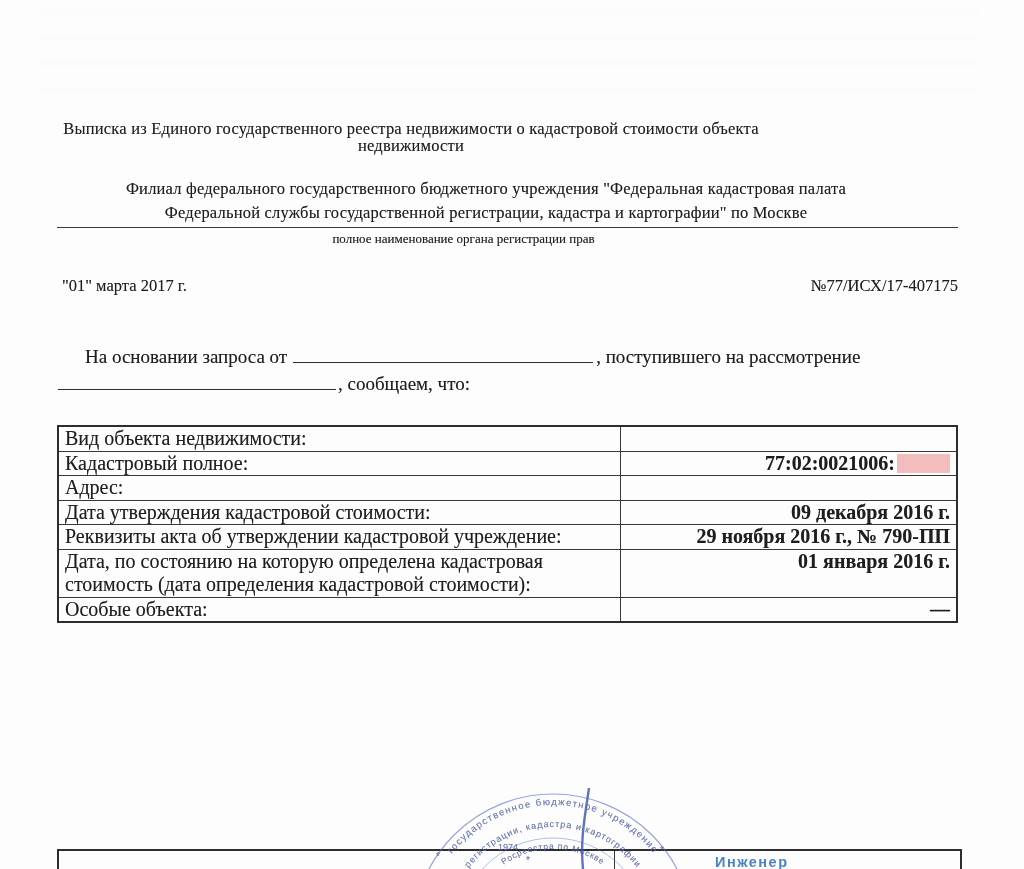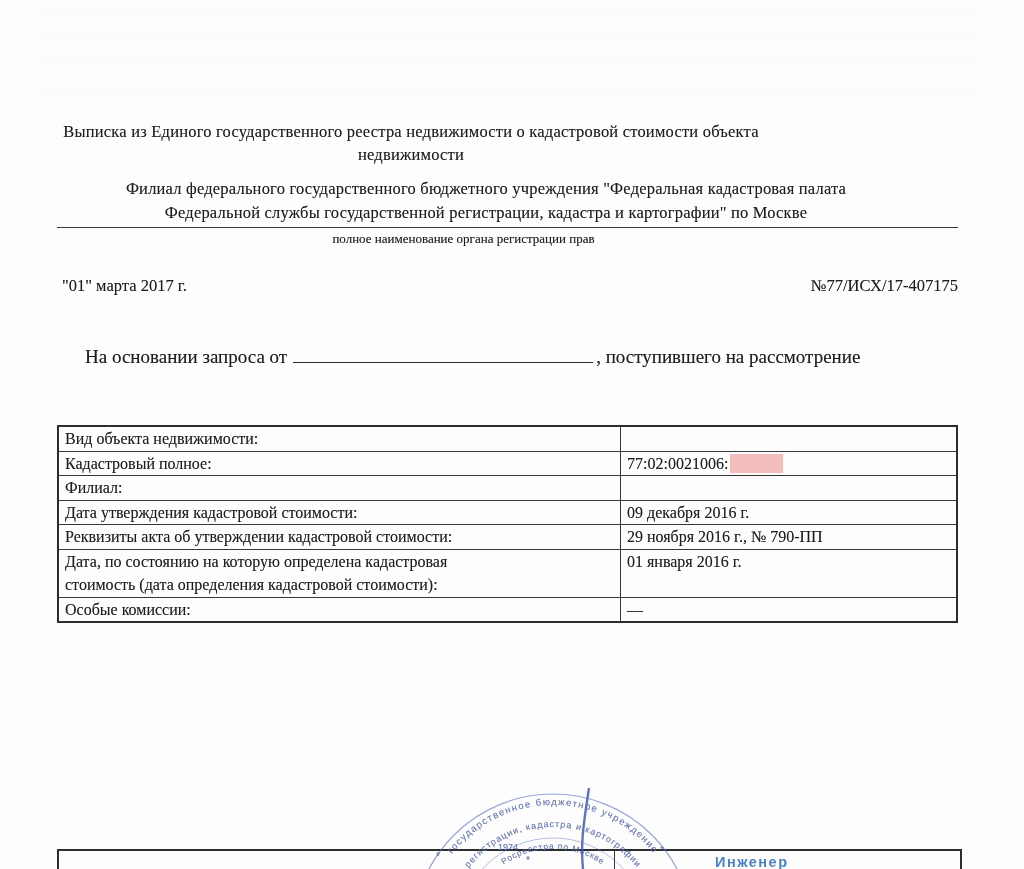--- a/index.html
+++ b/index.html
@@ -15,21 +15,21 @@
   
   .ghost-band{
     position:absolute;left:40px;top:10px;width:940px;height:100px;
     background:repeating-linear-gradient(180deg, rgba(120,120,120,.06) 0 3px, rgba(255,255,255,0) 3px 26px);
     filter:blur(2px);
     opacity:.5;
     pointer-events:none;
   }
   .doc-title{
     position:absolute;top:120px;left:0;width:822px;
-    text-align:center;font-size:16.5px;line-height:23px;
+    text-align:center;font-size:16.5px;line-height:17px;
     white-space:pre-line;letter-spacing:.2px;
   }
   .org-name{
     position:absolute;top:177px;left:0;width:972px;
     text-align:center;font-size:16.5px;line-height:24px;
     white-space:pre-line;letter-spacing:.2px;
   }
   .org-rule{
     position:absolute;top:227px;left:57px;width:901px;height:0;
     border-top:1.6px solid #3a3a3a;
@@ -53,30 +53,30 @@
     border-bottom:1.6px solid #2c2c2c;
     vertical-align:baseline;
   }
   .blank-1{width:300px;margin:0 3px 0 6px;}
   .blank-2{width:278px;margin:0 2px 0 0;}
 
   table.cad-table{
     position:absolute;top:425px;left:57px;width:901px;
     border-collapse:collapse;
     border:2px solid #2d2d2d;
-    font-size:16px;
+    font-size:20px;
   }
   table.cad-table td{
     border:1.6px solid #383838;
     padding:0 6px;
     vertical-align:top;
     line-height:23.5px;
   }
   td.label-cell{width:549px;white-space:pre-line;}
-  td.value-cell{text-align:left;}
+  td.value-cell{text-align:right;font-weight:bold;}
   .redaction{
     display:inline-block;width:53px;height:19px;
     background:#f3bdbd;
     vertical-align:middle;margin-left:2px;margin-top:-2px;
   }
   .sign-box{
     position:absolute;top:849px;left:57px;width:901px;height:42px;
     border:2px solid #2d2d2d;
     display:flex;
     background:transparent;
@@ -115,61 +115,62 @@
 
   <div class="org-caption">полное наименование органа регистрации прав</div>
 
   <div class="date-row">
     <span>"01" марта 2017 г.</span>
     <span>№77/ИСХ/17-407175</span>
   </div>
 
   <div class="request-block">
     <div class="request-line1"><span>На основании запроса от</span><span class="blank blank-1"></span><span>, поступившего на рассмотрение</span></div>
+    <div class="request-line2"><span class="blank blank-2"></span><span>, сообщаем, что:</span></div>
   </div>
 
   <table class="cad-table">
     <tbody id="table-body">
     <tr>
       <td class="label-cell">Вид объекта недвижимости:</td>
       <td class="value-cell"><span></span></td>
     </tr>
 
     <tr>
       <td class="label-cell">Кадастровый полное:</td>
       <td class="value-cell"><span>77:02:0021006:</span><span class="redaction"></span></td>
     </tr>
 
     <tr>
-      <td class="label-cell">Филиал:</td>
+      <td class="label-cell">Адрес:</td>
       <td class="value-cell"><span></span></td>
     </tr>
 
 
     <tr>
       <td class="label-cell">Дата утверждения кадастровой стоимости:</td>
       <td class="value-cell"><span>09 декабря 2016 г.</span></td>
     </tr>
 
     <tr>
-      <td class="label-cell">Реквизиты акта об утверждении кадастровой стоимости:</td>
+      <td class="label-cell">Реквизиты акта об утверждении кадастровой учреждение:</td>
       <td class="value-cell"><span>29 ноября 2016 г., № 790-ПП</span></td>
     </tr>
 
 
     <tr>
       <td class="label-cell">Дата, по состоянию на которую определена кадастровая
 стоимость (дата определения кадастровой стоимости):</td>
       <td class="value-cell"><span>01 января 2016 г.</span></td>
     </tr>
 
 
 
     <tr>
-      <td class="label-cell">Особые комиссии:</td>
+      <td class="label-cell">Особые объекта:</td>
       <td class="value-cell"><span>—</span></td>
     </tr>
   </tbody>
   </table>
 
   <div class="sign-box">
     <div class="sign-left"></div>
     <div class="sign-right">Инженер</div>
   </div>
 

